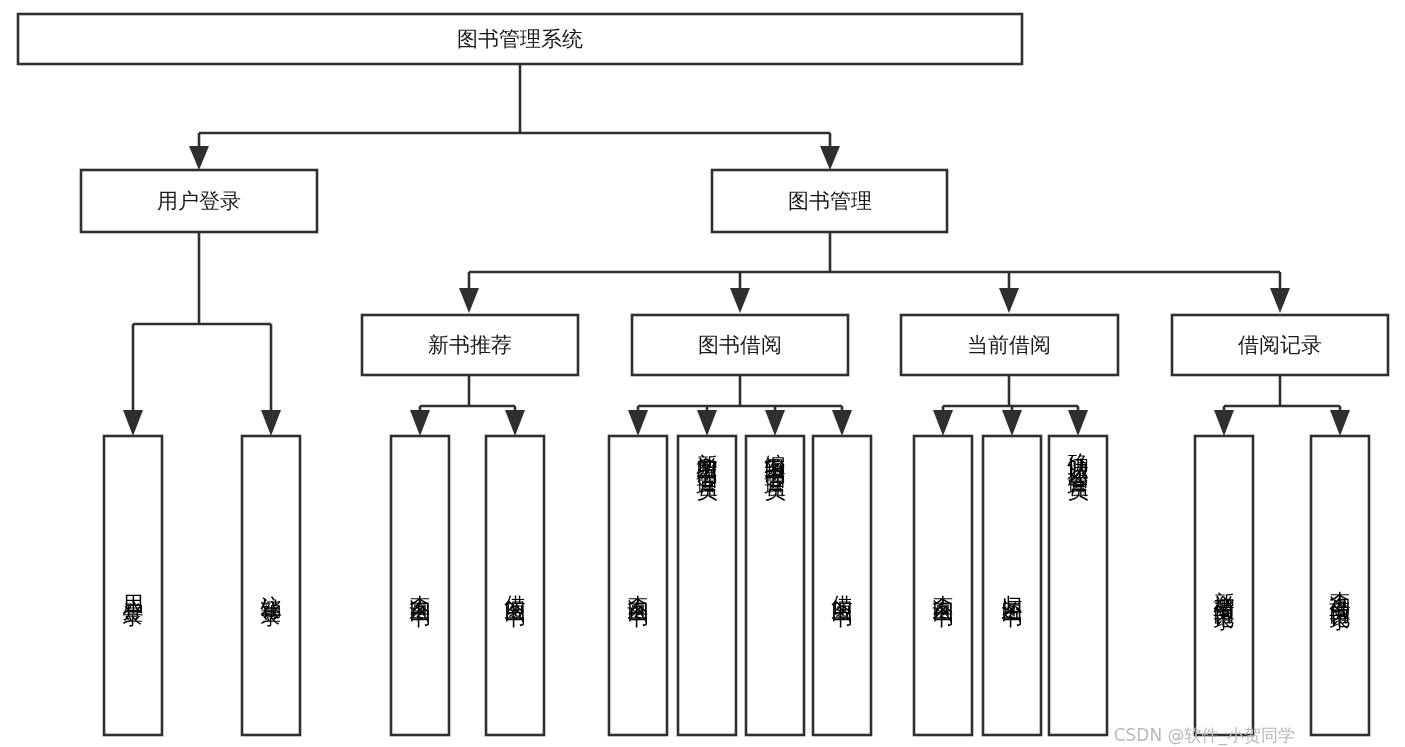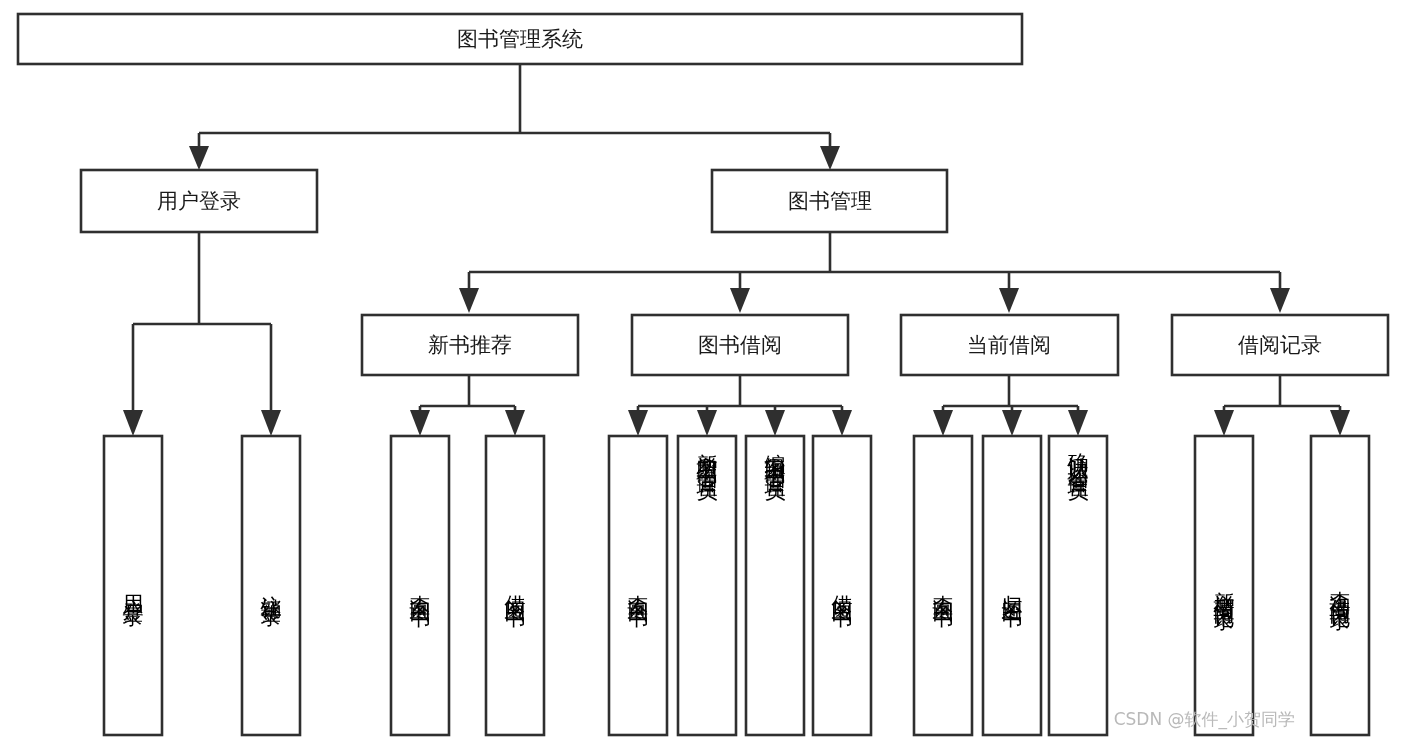--- a/index.html
+++ b/index.html
@@ -54,21 +54,21 @@
     font-family: "DejaVu Sans", "Liberation Sans", sans-serif;
     font-size: 21px;
     fill: #1a1a1a;
     writing-mode: vertical-rl;
     text-orientation: upright;
     letter-spacing: 4px;
   }
   .watermark-text {
     position: absolute;
     right: 10px;
-    bottom: 16px;
+    bottom: 0;
     font-family: "DejaVu Sans", "Liberation Sans", sans-serif;
     font-size: 17px;
     color: #b9b9b9;
     white-space: nowrap;
     pointer-events: none;
   }
 </style>
 </head>
 <body>
 

